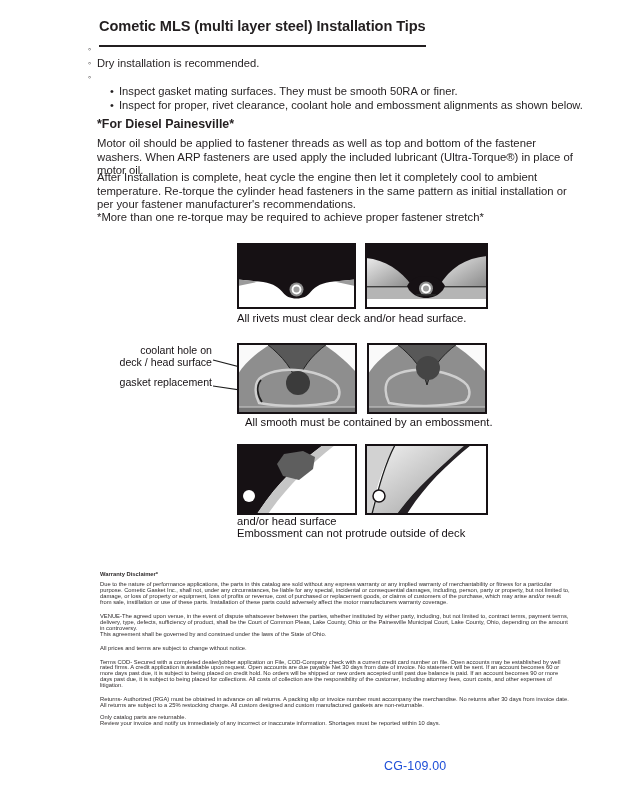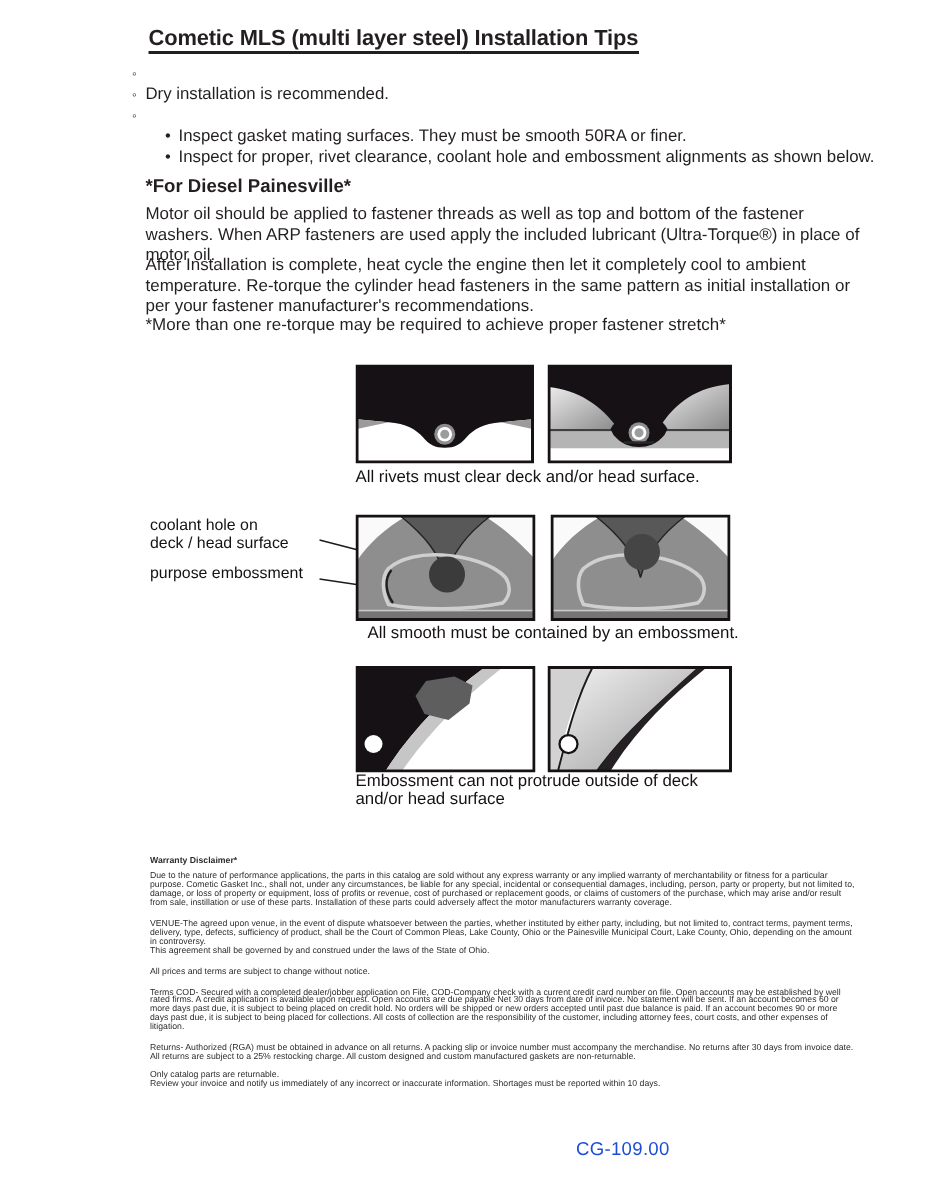--- a/index.html
+++ b/index.html
@@ -1,33 +1,33 @@
 <!DOCTYPE html>
 <html><head>
 <meta charset="utf-8">
 <style>
   html,body{margin:0;padding:0;background:#ffffff;}
   body{width:618px;height:800px;position:relative;font-family:"Liberation Sans",sans-serif;color:#231f20;overflow:hidden;}
   .abs{position:absolute;}
-  .page-title{left:99px;top:18px;font-size:14.6px;font-weight:bold;letter-spacing:-0.1px;border-bottom:2px solid #231f20;padding-bottom:0;}
+  .page-title{left:99px;top:18px;font-size:14.6px;font-weight:bold;letter-spacing:-0.1px;border-bottom:2px solid #231f20;padding-bottom:11px;}
   .tips{left:88px;top:43px;font-size:11.2px;line-height:13.9px;}
   .tip-row{display:flex;}
   .tip-row .mk{width:9px;font-size:9px;line-height:13.9px;}
   .tip-sub{margin-left:22px;}
   .tip-sub .mk{width:9px;font-size:11px;}
   .diesel-h{left:97px;top:117px;font-size:12.4px;font-weight:bold;}
   .para{left:97px;font-size:11.3px;line-height:13.6px;width:478px;}
   .p1{top:137px;}
   .p2{top:171px;}
   .note{top:211px;}
   .col-h{font-size:13.4px;letter-spacing:0.4px;text-align:center;color:#161114;margin-top:20px;}
   .h-left{left:237px;width:120px;}
   .h-right{left:365px;width:123px;}
   .caption{font-size:11.2px;line-height:11.5px;color:#161114;}
-  .lead-label{font-size:10.6px;line-height:11.6px;text-align:left;width:112px;left:100px;color:#161114;}
+  .lead-label{font-size:10.6px;line-height:11.6px;text-align:right;width:112px;left:100px;color:#161114;}
   .fineprint{left:100px;top:572px;width:470px;font-size:5.8px;line-height:5.95px;color:#2f2b2c;}
   .fineprint .fp-h{font-weight:bold;margin-bottom:4px;}
   .fp{margin:0;}
   .gap6{margin-top:6px;}
   .gap8{margin-top:8px;}
   .code{left:384px;top:759px;font-size:12.4px;color:#1d4ed8;letter-spacing:0.2px;}
   svg{display:block;}
 </style>
 </head>
 <body>
@@ -102,21 +102,21 @@
 
 <div class="abs caption" style="left:237px;top:313px;">All rivets must clear deck and/or head surface.</div>
 
 <div class="abs col-h h-left" style="top:330px;">RIGHT</div>
 <div class="abs col-h h-right" style="top:330px;">WRONG</div>
 
 <div class="abs lead-label" style="top:345px;">
   <div>coolant hole on</div>
   <div>deck / head surface</div>
 </div>
-<div class="abs lead-label" style="top:377px;">purpose embossment</div>
+<div class="abs lead-label" style="top:377px;">gasket replacement</div>
 
 <svg class="abs" style="left:110px;top:330px;pointer-events:none;" width="300" height="85" viewBox="0 0 300 85">
   <line x1="103" y1="30" x2="188" y2="52" stroke="#1c1c1c" stroke-width="1.1"></line>
   <line x1="103" y1="56" x2="150" y2="63" stroke="#1c1c1c" stroke-width="1.1"></line>
 </svg>
 
 <svg class="abs" style="left:237px;top:343px;" width="120" height="71" viewBox="0 0 120 71">
   <rect x="1" y="1" width="118" height="69" fill="#8e8e8e"></rect>
   <path d="M1,1 H34 C20,9 8,20 1,31 Z" fill="#fafafa"></path>
   <path d="M86,1 H119 V29 C108,17 97,8 86,1 Z" fill="#fafafa"></path>
@@ -164,22 +164,22 @@
   </defs>
   <rect x="1" y="1" width="121" height="69" fill="#ffffff"></rect>
   <path d="M1,1 H30 C18,22 10,45 7,70 L1,70 Z" fill="#d2d2d2"></path>
   <path d="M30,1 H104 C74,24 50,46 33,70 L7,70 C14,42 20,20 30,1 Z" fill="url(#gw2)" stroke="#1c1c1c" stroke-width="1.3"></path>
   <path d="M106,1 C80,22 58,44 42,70 L33,70 C50,46 74,24 100,1 Z" fill="#242024"></path>
   <circle cx="14" cy="52" r="6" fill="#ffffff" stroke="#161114" stroke-width="1.5"></circle>
   <rect x="1" y="1" width="121" height="69" fill="none" stroke="#161114" stroke-width="2"></rect>
 </svg>
 
 <div class="abs caption" style="left:237px;top:516px;">
+  <div>and/or head surface</div>
   <div>Embossment can not protrude outside of deck</div>
-  <div>and/or head surface</div>
 </div>
 
 <div class="abs fineprint">
   <div class="fp-h">Warranty Disclaimer*</div>
   <p class="fp">Due to the nature of performance applications, the parts in this catalog are sold without any express warranty or any implied warranty of merchantability or fitness for a particular purpose.  Cometic Gasket Inc., shall not, under any circumstances, be liable for any special, incidental or consequential damages, including, person, party or property, but not limited to, damage, or loss of property or equipment, loss of profits or revenue, cost of purchased or replacement goods, or claims of customers of the purchase, which may arise and/or result from sale, instillation or use of these parts.  Installation of these parts could adversely affect the motor manufacturers warranty coverage.</p>
   <p class="fp gap8">VENUE-The agreed upon venue, in the event of dispute whatsoever between the parties, whether instituted by either party, including, but not limited to, contract terms, payment terms, delivery, type, defects, sufficiency of product, shall be the Court of Common Pleas, Lake County, Ohio or the Painesville Municipal Court, Lake County, Ohio, depending on the amount in controversy.</p>
   <p class="fp">This agreement shall be governed by and construed under the laws of the State of Ohio.</p>
   <p class="fp gap8">All prices and terms are subject to change without notice.</p>
   <p class="fp gap8">Terms COD- Secured with a completed dealer/jobber application on File, COD-Company check with a current credit card number on file.  Open accounts may be established by well rated firms.  A credit application is available upon request.  Open accounts are due payable Net 30 days from date of invoice.  No statement will be sent.  If an account becomes 60 or more days past due, it is subject to being placed on credit hold.  No orders will be shipped or new orders accepted until past due balance is paid.  If an account becomes 90 or more days past due, it is subject to being placed for collections.  All costs of collection are the responsibility of the customer, including attorney fees, court costs, and other expenses of litigation.</p>
   <p class="fp gap8">Returns- Authorized (RGA) must be obtained in advance on all returns.  A packing slip or invoice number must accompany the merchandise.  No returns after 30 days from invoice date.  All returns are subject to a 25% restocking charge.  All custom designed and custom manufactured gaskets are non-returnable.</p>

